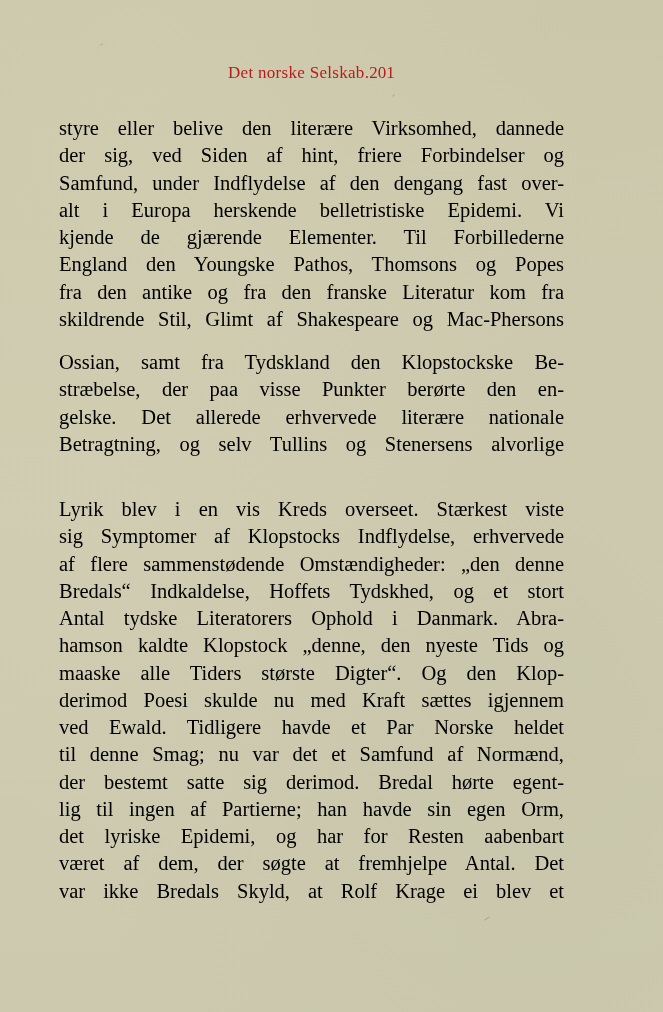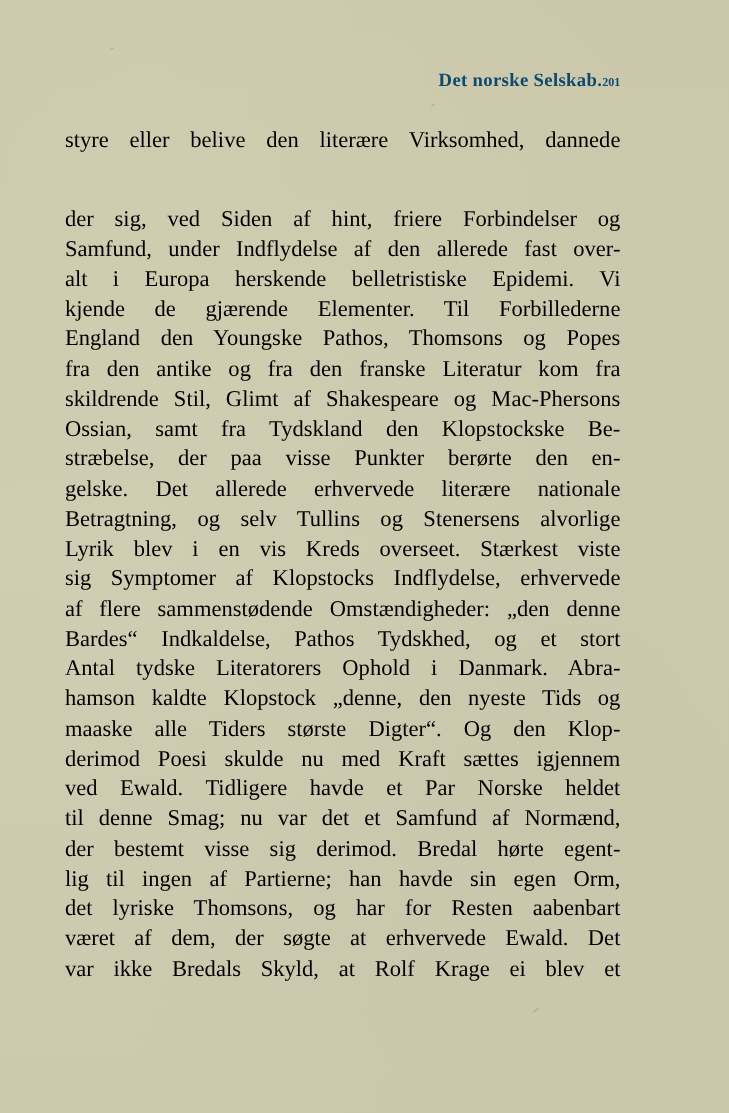--- a/index.html
+++ b/index.html
@@ -25,32 +25,31 @@
       width: 663px;
       height: 1012px;
     }
     .running-head {
       position: absolute;
       top: 63px;
       left: 228px;
       width: 336px;
       height: 24px;
       display: flex;
-      justify-content: flex-end;
+      justify-content: flex-start;
       align-items: baseline;
       font-family: "Liberation Serif", serif;
       font-size: 17px;
-      color: #0c4a6e;
-      font-weight: bold;
+      color: #b91c1c;
     }
     .running-head .title {
       letter-spacing: 0.3px;
     }
     .running-head .page-num {
-      font-size: 11px;
+      font-size: 17px;
     }
     .body-text {
       position: absolute;
       top: 115px;
       left: 59px;
       width: 505px;
     }
     .line {
       display: block;
       height: 27.25px;
@@ -78,44 +77,44 @@
 
 <div class="page">
 
   <div class="running-head">
     <span class="title">Det norske Selskab.</span>
     <span class="page-num">201</span>
   </div>
 
   <div class="body-text">
     <span class="line" style="display: block; width: 505px;">styre eller belive den literære Virksomhed, dannede</span>
-    <span class="line" style="display: block; width: 505px; margin-top: 44px;">der sig, ved Siden af hint, friere Forbindelser og</span>
-    <span class="line" style="display: block; width: 505px;">Samfund, under Indflydelse af den allerede fast over-</span>
+    <span class="line" style="display: block; width: 505px;">der sig, ved Siden af hint, friere Forbindelser og</span>
+    <span class="line" style="display: block; width: 505px;">Samfund, under Indflydelse af den dengang fast over-</span>
     <span class="line" style="display: block; width: 505px;">alt i Europa herskende belletristiske Epidemi. Vi</span>
     <span class="line" style="display: block; width: 505px;">kjende de gjærende Elementer. Til Forbillederne</span>
     <span class="line" style="display: block; width: 505px;">England den Youngske Pathos, Thomsons og Popes</span>
     <span class="line" style="display: block; width: 505px;">fra den antike og fra den franske Literatur kom fra</span>
     <span class="line" style="display: block; width: 505px;">skildrende Stil, Glimt af Shakespeare og Mac-Phersons</span>
-    <span class="line" style="display: block; width: 505px;">Ossian, samt fra Tydskland den Klopstockske Be-</span>
+    <span class="line" style="display: block; width: 505px; margin-top: 16px;">Ossian, samt fra Tydskland den Klopstockske Be-</span>
     <span class="line" style="display: block; width: 505px;">stræbelse, der paa visse Punkter berørte den en-</span>
     <span class="line" style="display: block; width: 505px;">gelske. Det allerede erhvervede literære nationale</span>
     <span class="line" style="display: block; width: 505px;">Betragtning, og selv Tullins og Stenersens alvorlige</span>
-    <span class="line" style="display: block; width: 505px;">Lyrik blev i en vis Kreds overseet. Stærkest viste</span>
+    <span class="line" style="display: block; width: 505px; margin-top: 38px;">Lyrik blev i en vis Kreds overseet. Stærkest viste</span>
     <span class="line" style="display: block; width: 505px;">sig Symptomer af Klopstocks Indflydelse, erhvervede</span>
     <span class="line" style="display: block; width: 505px;">af flere sammenstødende Omstændigheder: „den denne</span>
-    <span class="line" style="display: block; width: 505px;">Bardes“ Indkaldelse, Pathos Tydskhed, og et stort</span>
+    <span class="line" style="display: block; width: 505px;">Bredals“ Indkaldelse, Hoffets Tydskhed, og et stort</span>
     <span class="line" style="display: block; width: 505px;">Antal tydske Literatorers Ophold i Danmark. Abra-</span>
     <span class="line" style="display: block; width: 505px;">hamson kaldte Klopstock „denne, den nyeste Tids og</span>
     <span class="line" style="display: block; width: 505px;">maaske alle Tiders største Digter“. Og den Klop-</span>
     <span class="line" style="display: block; width: 505px;">derimod Poesi skulde nu med Kraft sættes igjennem</span>
     <span class="line" style="display: block; width: 505px;">ved Ewald. Tidligere havde et Par Norske heldet</span>
     <span class="line" style="display: block; width: 505px;">til denne Smag; nu var det et Samfund af Normænd,</span>
-    <span class="line" style="display: block; width: 505px;">der bestemt visse sig derimod. Bredal hørte egent-</span>
+    <span class="line" style="display: block; width: 505px;">der bestemt satte sig derimod. Bredal hørte egent-</span>
     <span class="line" style="display: block; width: 505px;">lig til ingen af Partierne; han havde sin egen Orm,</span>
-    <span class="line" style="display: block; width: 505px;">det lyriske Thomsons, og har for Resten aabenbart</span>
-    <span class="line" style="display: block; width: 505px;">været af dem, der søgte at erhvervede Ewald. Det</span>
+    <span class="line" style="display: block; width: 505px;">det lyriske Epidemi, og har for Resten aabenbart</span>
+    <span class="line" style="display: block; width: 505px;">været af dem, der søgte at fremhjelpe Antal. Det</span>
     <span class="line last" style="display: block; width: 505px;">var ikke Bredals Skyld, at Rolf Krage ei blev et</span>
   </div>
 
   <span class="speck" style="left:484px; top:918px; width:6px;"></span>
   <span class="speck" style="left:392px; top:95px;"></span>
   <span class="speck" style="left:100px; top:44px;"></span>
 </div>
 
 </body></html>

